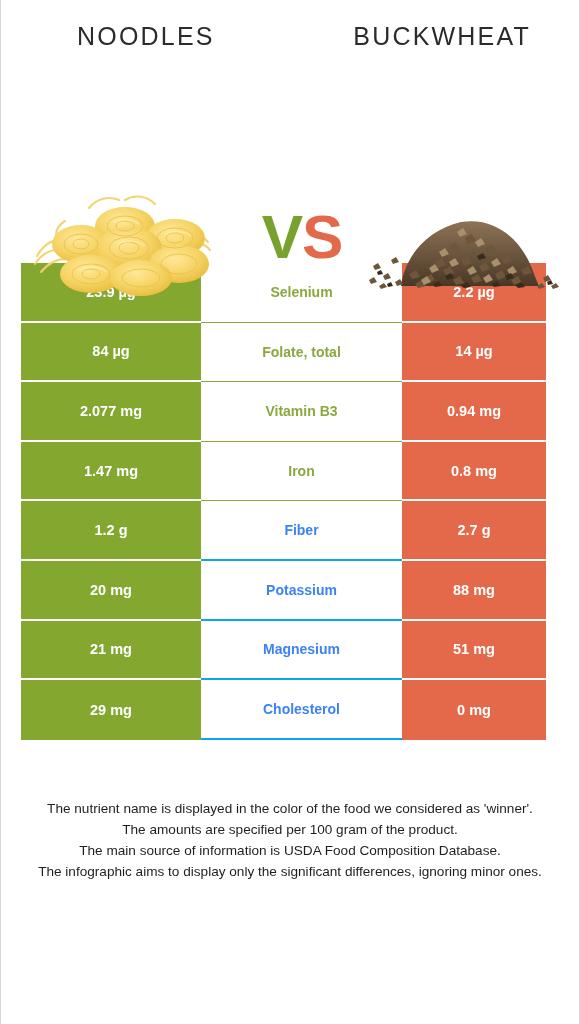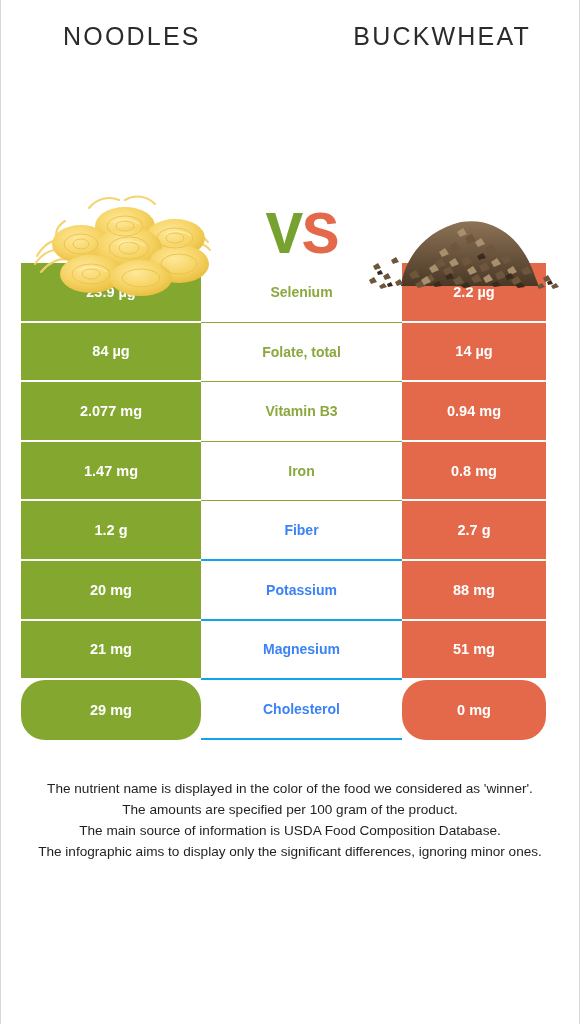--- a/index.html
+++ b/index.html
@@ -16,21 +16,21 @@
     border-left: 1px solid #d8d8d8;
     border-right: 1px solid #d8d8d8;
     box-sizing: border-box;
   }
 
   
   .header {
     display: flex;
     align-items: flex-start;
     justify-content: space-between;
-    padding: 22px 0 0 0;
+    padding: 22px 0 0 14px;
     height: 46px;
   }
   .food-title {
     font-size: 25px;
     font-weight: 300;
     letter-spacing: 2.2px;
     color: #2b2b2b;
     text-transform: uppercase;
     white-space: nowrap;
     font-family: "Liberation Sans", sans-serif;
@@ -52,21 +52,21 @@
 
   .vs {
     position: absolute;
     left: 0; right: 0;
     top: 138px;
     text-align: center;
     font-size: 62px;
     font-weight: 700;
     letter-spacing: -1px;
     line-height: 1;
-    font-family: Liberation Mono, monospace;
+    font-family: Liberation Sans, sans-serif;
     margin-left: 24px;
   }
   .vs .v { color: #78a22f; }
   .vs .s { color: #e3694a; }
 
   
   .table {
     margin: 0 20px 0 20px;
     width: 539px;
     box-sizing: border-box;
@@ -97,28 +97,28 @@
     color: #ffffff;
     border-bottom: 2px solid #ffffff;
   }
   .cell-mid {
     width: 201px;
     background: #ffffff;
     font-size: 14px;
     font-weight: 700;
   }
   .row:last-child .cell-left,
-  .row:last-child .cell-right { border-bottom: none; border-radius: 24px; }
+  .row:last-child .cell-right { border-bottom: none; }
 
   .mid-green  { color: #8aa83d; border-bottom: 1px solid #8aa83d; }
   .mid-orange { color: #3b82f6; border-bottom: 2px solid #0ea5e9; }
 
   
   .footer {
-    margin-top: 38px;
+    margin-top: 58px;
     padding: 0 22px;
     text-align: center;
     font-size: 13.6px;
     line-height: 1.55;
     color: #1f1f1f;
     font-family: "Liberation Sans", sans-serif;
   }
   .footer div { white-space: normal; }
 </style>
 </head>

